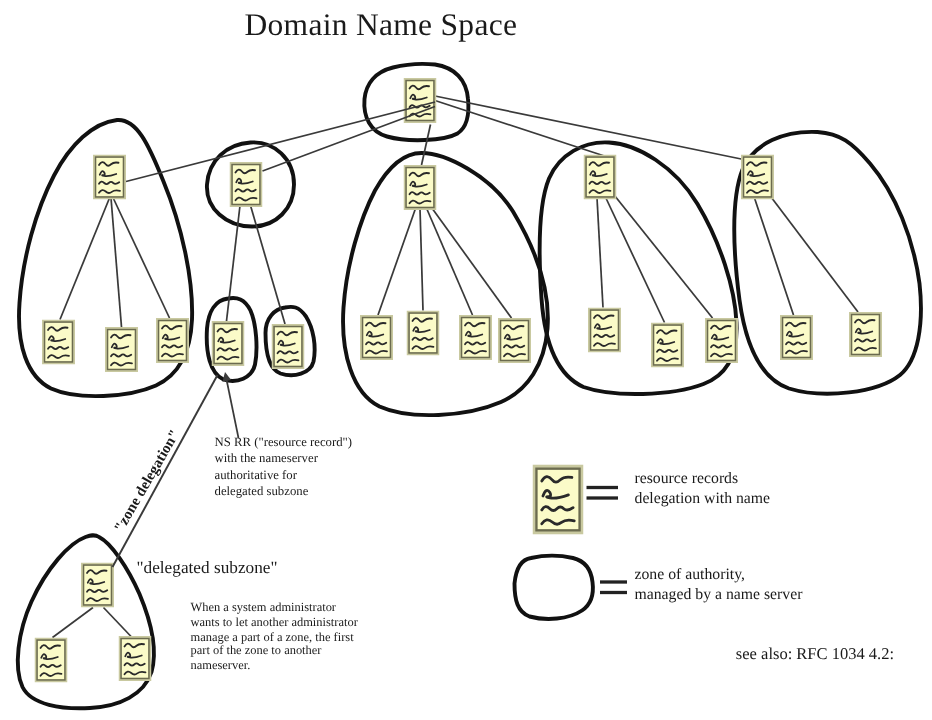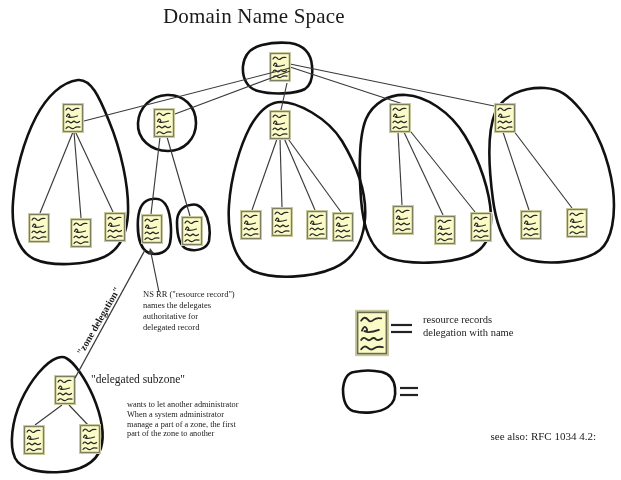--- a/index.html
+++ b/index.html
@@ -119,37 +119,42 @@
       <line x1="400" y1="395" x2="418" y2="395"></line>
     </g>
   </svg>
 
   <div class="abs title" style="left:163px;top:4px;">Domain Name Space</div>
 
   <div class="abs rot-label" style="left:84px;top:346px;">"zone delegation"</div>
 
   <div class="abs note-sm" style="left:143px;top:289px;">
     <div><span class="b">NS RR</span><span> ("resource record")</span></div>
-    <div>names the delegates</div>
+    <div>with the nameserver</div>
     <div>authoritative for</div>
-    <div>delegated record</div>
+    <div>delegated subzone</div>
   </div>
 
   <div class="abs label-lg" style="left:91px;top:373px;">"delegated subzone"</div>
 
   <div class="abs para-sm" style="left:127px;top:400px;">
+    <div>When a system administrator</div>
     <div>wants to let another administrator</div>
-    <div>When a system administrator</div>
     <div>manage a part of a zone, the first</div>
     <div>part of the zone to another</div>
+    <div>nameserver.</div>
   </div>
 
   <div class="abs legend-txt" style="left:423px;top:314px;">
     <div class="b">resource records</div>
     <div>delegation with name</div>
   </div>
 
+  <div class="abs legend-txt" style="left:423px;top:378px;">
+    <div><span class="b">zone</span><span> of authority,</span></div>
+    <div><span>managed by a </span><span class="b">name server</span></div>
+  </div>
 
   <div class="abs seealso" style="left:340px;top:430px;width:256px;">
     <div>see also: RFC 1034 4.2:</div>
   </div>
 
 </div>
 
 </body></html>

